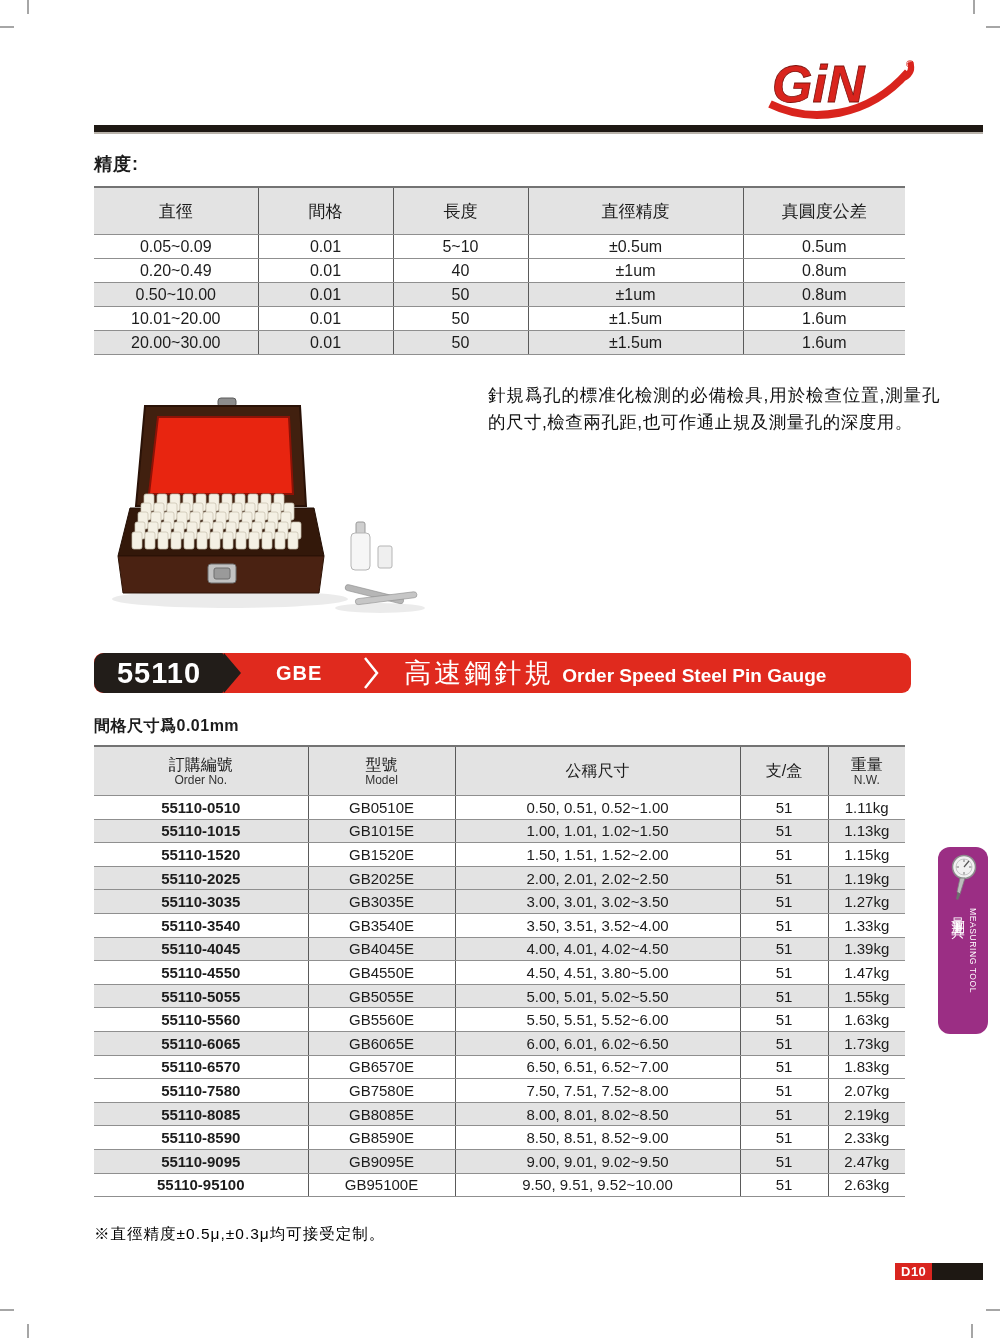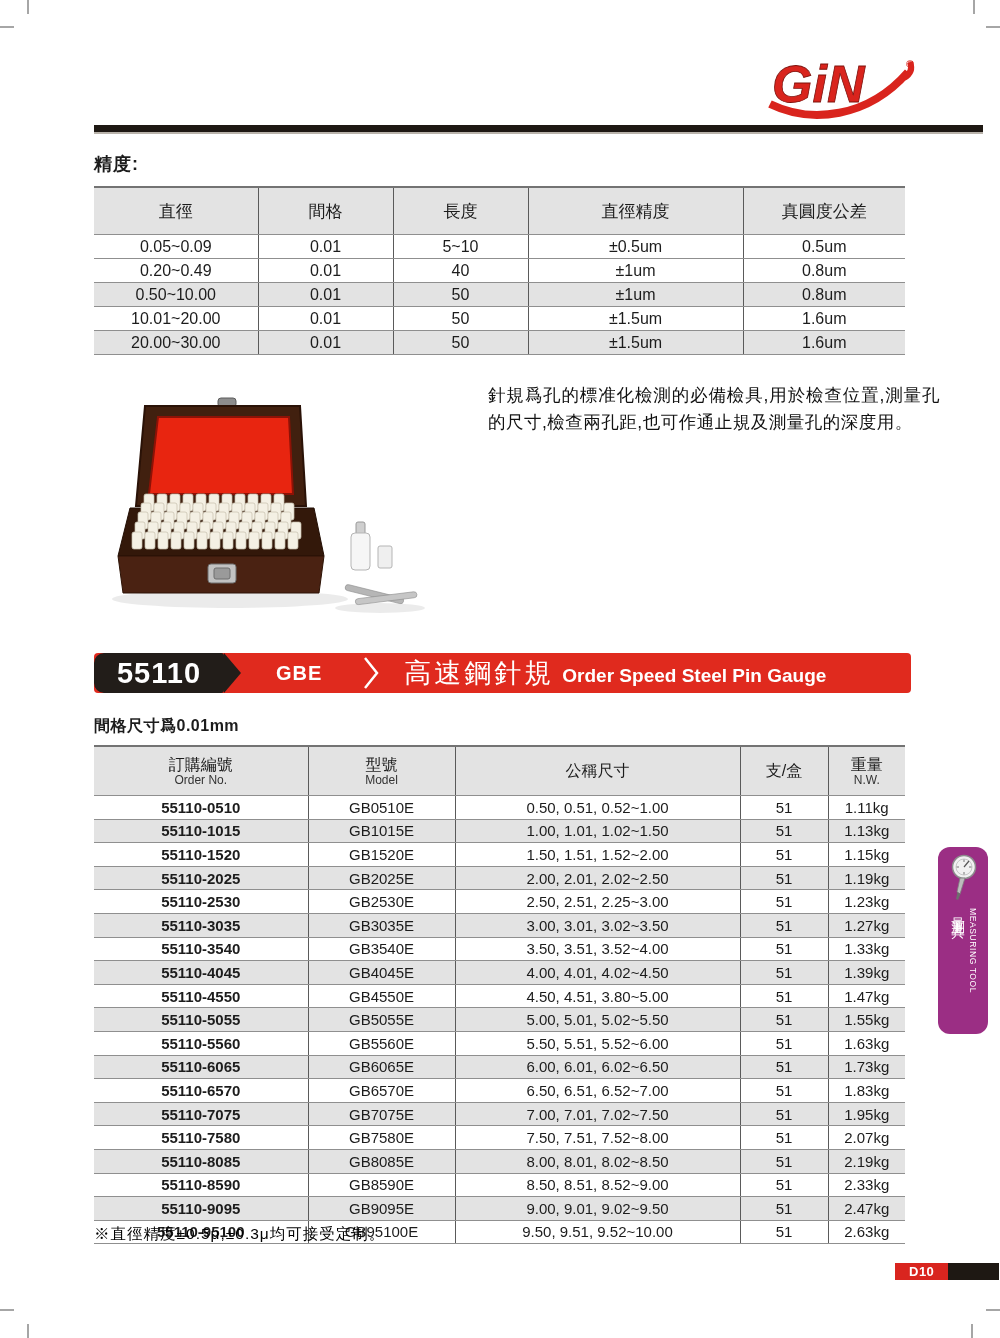--- a/index.html
+++ b/index.html
@@ -51,21 +51,21 @@
     position:absolute; left:488px; top:382px; width:452px;
     font-size:17.5px; line-height:1.52; letter-spacing:0.5px; text-align:justify; color:#111;
   }
 
   
   .photo { position:absolute; left:100px; top:386px; width:340px; height:248px; }
 
   
   .banner {
     position:absolute; left:94px; top:653px; width:817px; height:40px;
-    background:#e02a1e; border-radius:4px; display:flex; align-items:center;
+    background:#e02a1e; border-radius:9px; display:flex; align-items:center;
   }
   .code-tag {
     position:relative; height:40px; width:130px; background:#221d19;
     border-radius:10px 3px 3px 10px; color:#fff; display:flex; align-items:center; justify-content:center;
     font-size:29px; font-weight:bold; letter-spacing:1px;
   }
   .code-tag::after {
     content:""; position:absolute; right:-17px; top:0;
     border-top:20px solid transparent; border-bottom:20px solid transparent; border-left:17px solid #221d19;
   }
@@ -85,21 +85,21 @@
   }
   .side-tab .gauge { margin-top:7px; }
   .tab-text { display:flex; flex-direction:row; margin-top:4px; gap:1px; align-items:flex-start; }
   .tab-zh { writing-mode:vertical-rl; color:#fff; font-size:13.5px; letter-spacing:3px; }
   .tab-en { writing-mode:vertical-rl; color:#fff; font-size:8.5px; letter-spacing:0.6px; padding-top:2px; }
 
   
   .page-tab { position:absolute; left:895px; top:1263px; height:17px; display:flex; }
   .page-tab .red {
     background:#d9251f; color:#fff; font-weight:bold; font-size:13px;
-    display:flex; align-items:center; padding:0 14px; letter-spacing:0.5px;
+    display:flex; align-items:center; padding:0 6px; letter-spacing:0.5px;
   }
   .page-tab .black { background:#1e1813; width:51px; }
 </style>
 </head>
 <body>
 
 <div class="page">
 
   <div class="crop v" style="left:27px; top:0;"></div>
   <div class="crop h" style="left:0; top:26px;"></div>
@@ -351,27 +351,20 @@
           <td>51</td>
           <td>1.15kg</td>
         </tr>
         <tr class="alt">
           <td>55110-2025</td>
           <td>GB2025E</td>
           <td>2.00, 2.01, 2.02~2.50</td>
           <td>51</td>
           <td>1.19kg</td>
         </tr>
-        <tr>
-          <td>55110-2530</td>
-          <td>GB2530E</td>
-          <td>2.50, 2.51, 2.25~3.00</td>
-          <td>51</td>
-          <td>1.23kg</td>
-        </tr>
         <tr class="alt">
           <td>55110-3035</td>
           <td>GB3035E</td>
           <td>3.00, 3.01, 3.02~3.50</td>
           <td>51</td>
           <td>1.27kg</td>
         </tr>
         <tr>
           <td>55110-3540</td>
           <td>GB3540E</td>
@@ -413,27 +406,20 @@
           <td>6.00, 6.01, 6.02~6.50</td>
           <td>51</td>
           <td>1.73kg</td>
         </tr>
         <tr>
           <td>55110-6570</td>
           <td>GB6570E</td>
           <td>6.50, 6.51, 6.52~7.00</td>
           <td>51</td>
           <td>1.83kg</td>
-        </tr>
-        <tr class="alt">
-          <td>55110-7075</td>
-          <td>GB7075E</td>
-          <td>7.00, 7.01, 7.02~7.50</td>
-          <td>51</td>
-          <td>1.95kg</td>
         </tr>
         <tr>
           <td>55110-7580</td>
           <td>GB7580E</td>
           <td>7.50, 7.51, 7.52~8.00</td>
           <td>51</td>
           <td>2.07kg</td>
         </tr>
         <tr class="alt">
           <td>55110-8085</td>

